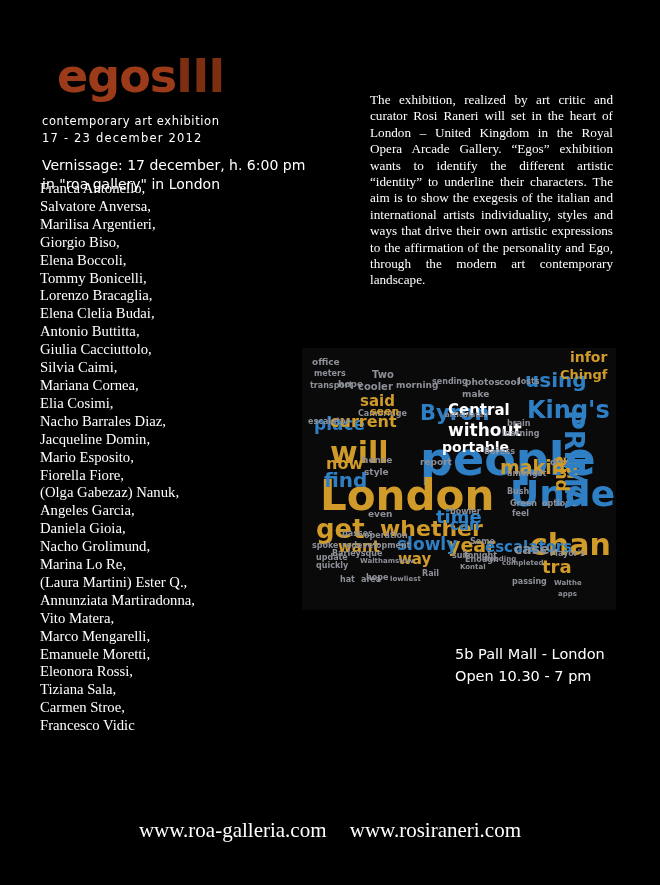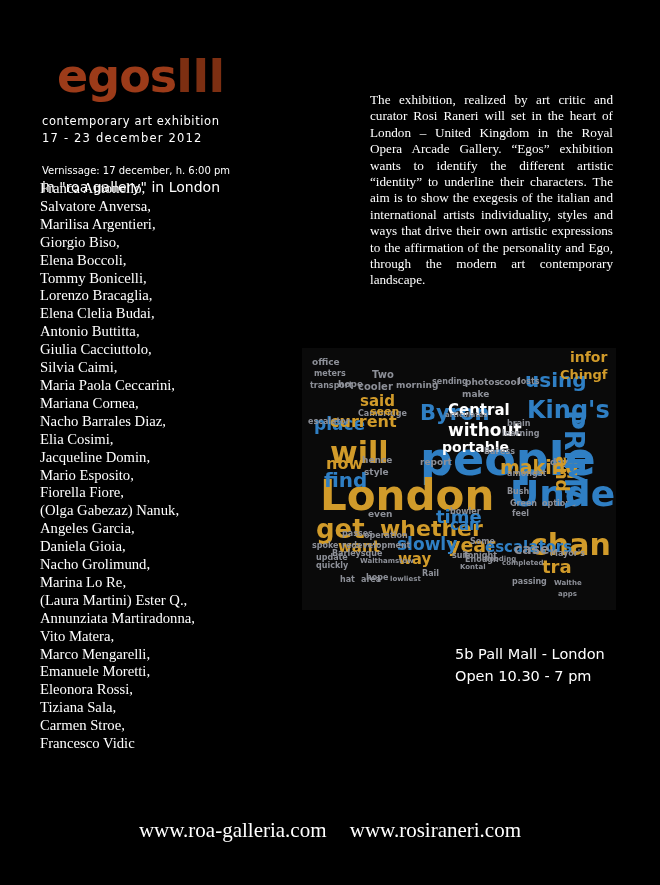--- a/index.html
+++ b/index.html
@@ -49,23 +49,23 @@
   }
   .dates {
     font-family: "DejaVu Sans", sans-serif;
     font-size: 11.5px;
     letter-spacing: 1.2px;
     color: #ffffff;
     margin-top: 3px;
   }
   .vernissage {
     font-family: "DejaVu Sans", sans-serif;
-    font-size: 10px;
-    color: #ffffff;
-    margin-top: 19px;
+    font-size: 14px;
+    color: #ffffff;
+    margin-top: 11px;
     line-height: 1.35;
   }
   .venue {
     font-family: "DejaVu Sans", sans-serif;
     font-size: 14px;
     color: #ffffff;
     line-height: 1.35;
   }
 
   
@@ -161,24 +161,23 @@
       <div>Salvatore Anversa,</div>
       <div>Marilisa Argentieri,</div>
       <div>Giorgio Biso,</div>
       <div>Elena Boccoli,</div>
       <div>Tommy Bonicelli,</div>
       <div>Lorenzo Bracaglia,</div>
       <div>Elena Clelia Budai,</div>
       <div>Antonio Buttitta,</div>
       <div>Giulia Cacciuttolo,</div>
       <div>Silvia Caimi,</div>
-      <div>Maria Paola Ceccarini,</div>
       <div>Mariana Cornea,</div>
+      <div>Elia Cosimi,</div>
       <div>Nacho Barrales Diaz,</div>
-      <div>Elia Cosimi,</div>
       <div>Jacqueline Domin,</div>
       <div>Mario Esposito,</div>
       <div>Fiorella Fiore,</div>
       <div>(Olga Gabezaz) Nanuk,</div>
       <div>Angeles Garcia,</div>
       <div>Daniela Gioia,</div>
       <div>Nacho Grolimund,</div>
       <div>Marina Lo Re,</div>
       <div>(Laura Martini) Ester Q.,</div>
       <div>Annunziata Martiradonna,</div>

